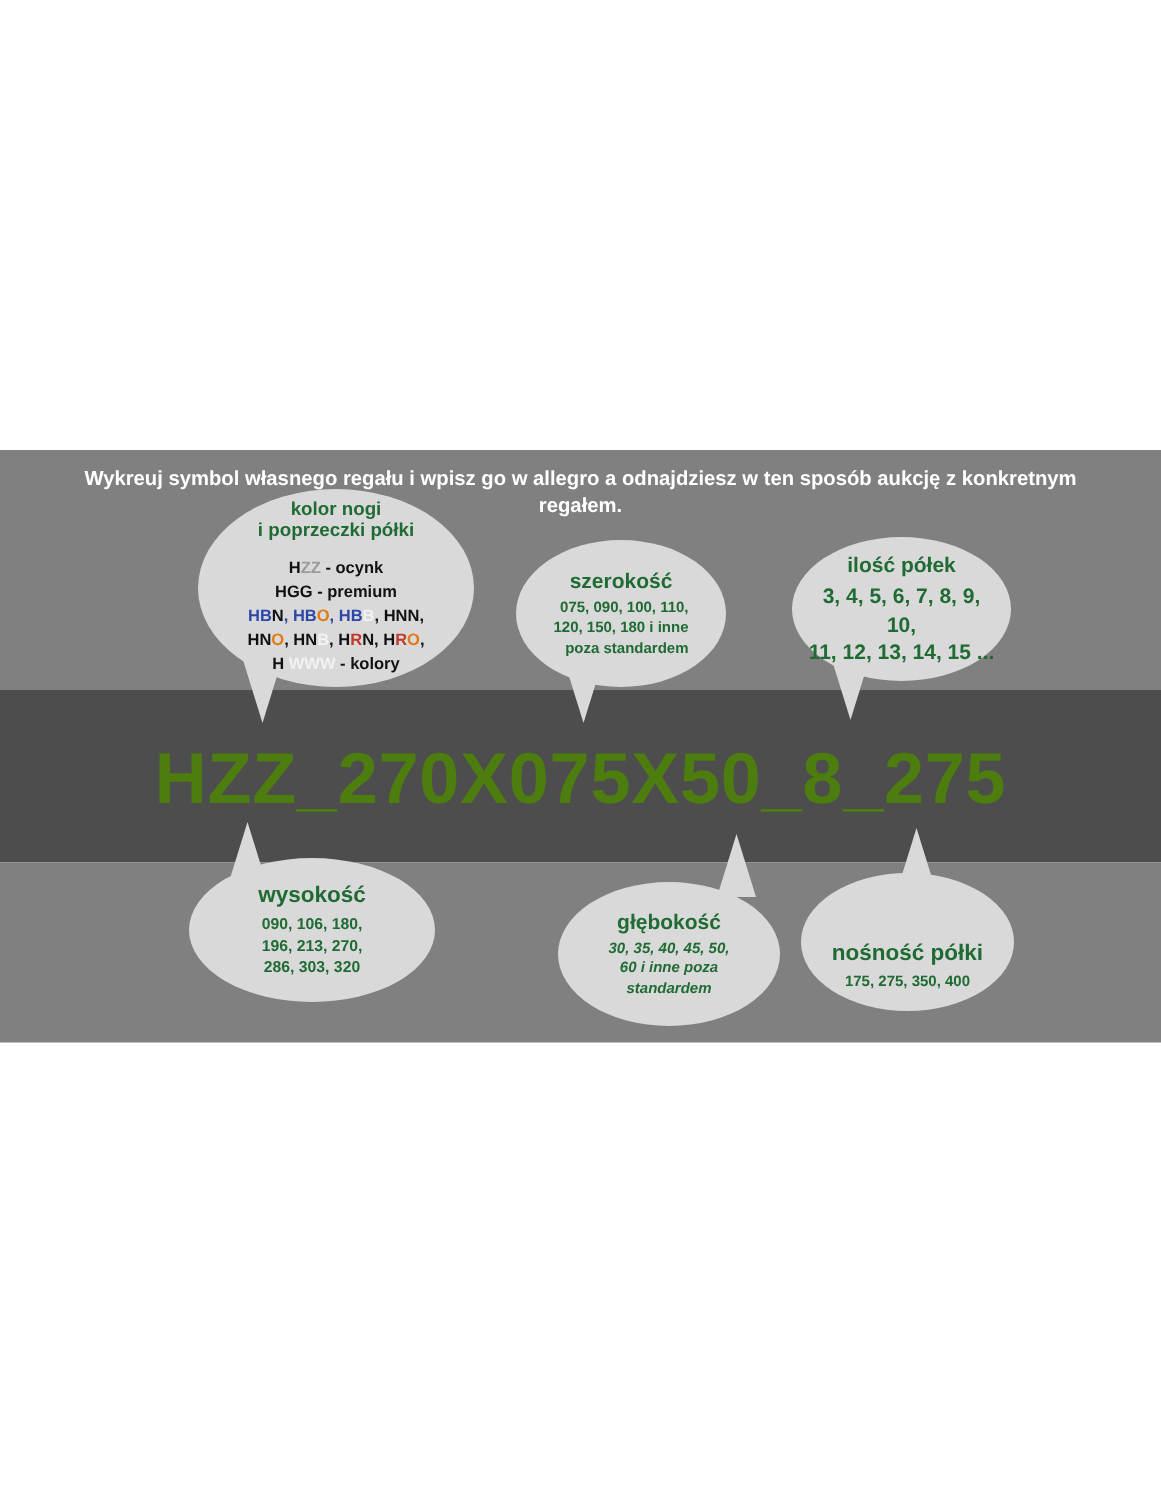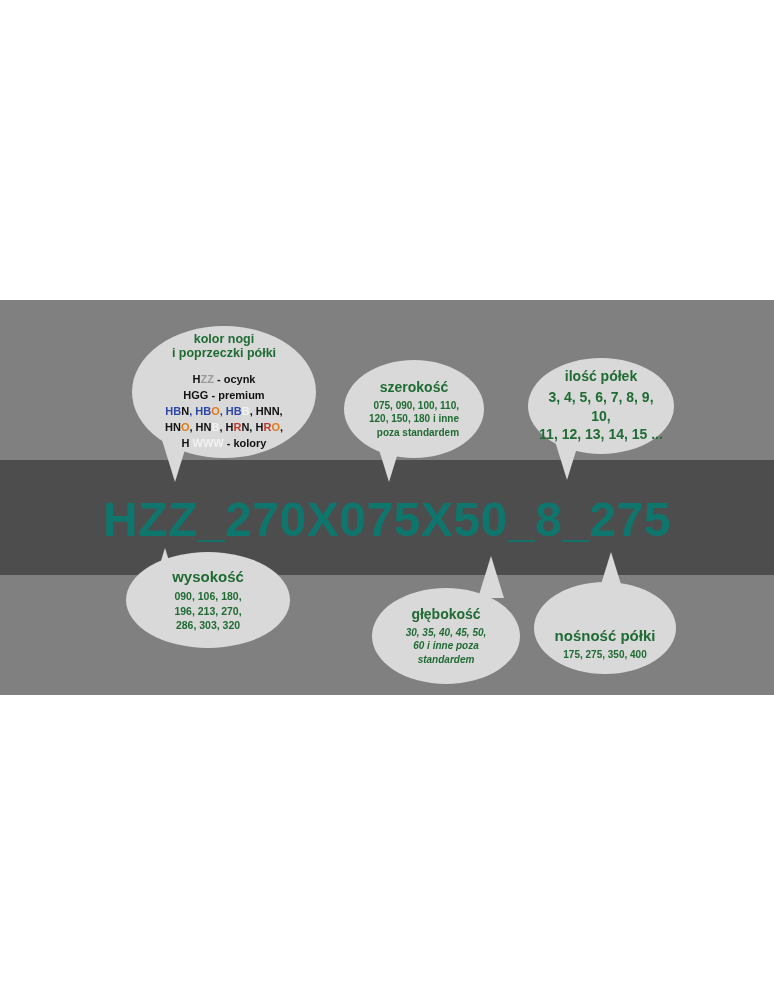--- a/index.html
+++ b/index.html
@@ -62,21 +62,21 @@
     line-height: 1.35;
   }
 
   
   .code {
     position: absolute;
     left: 0;
     top: 492px;
     width: 774px;
     text-align: center;
-    color: #0f766e;
+    color: #4d7c0f;
     font-size: 48px;
     font-weight: bold;
     letter-spacing: 0.5px;
   }
 
   
   .bubble {
     position: absolute;
     background: #d9d9d9;
     border-radius: 50%;
@@ -138,21 +138,21 @@
   #b-ilosc .title { font-size: 14px; }
   #b-ilosc .body { font-size: 14px; }
   #b-ilosc-tail { left: 554px; top: 438px; }
 
   #b-helios {
     left: 34px; top: 566px; width: 90px; height: 48px;
   }
   #b-helios .title { font-size: 14.5px; }
 
   #b-wysokosc {
-    left: 126px; top: 552px; width: 164px; height: 96px;
+    left: 126px; top: 572px; width: 164px; height: 96px;
   }
   #b-wysokosc .title { font-size: 15px; }
   #b-wysokosc .body { font-size: 10.5px; }
   #b-wysokosc-tail { left: 152px; top: 548px; }
 
   #b-glebokosc {
     left: 372px; top: 588px; width: 148px; height: 96px;
   }
   #b-glebokosc .title { font-size: 14px; }
   #b-glebokosc .body { font-size: 10px; font-style: italic; }
@@ -173,20 +173,21 @@
 </style>
 </head>
 <body>
 
 <div id="diagram">
 
   <div class="band-top"></div>
   <div class="band-mid"></div>
   <div class="band-bottom"></div>
 
+  <div class="instruction">Wykreuj symbol własnego regału i wpisz go w allegro a odnajdziesz w ten sposób aukcję z konkretnym regałem.</div>
 
   <div class="code">HZZ_270X075X50_8_275</div>
 
   <div class="tail tail-down" id="b-kolor-tail"></div>
   <div class="bubble" id="b-kolor">
     <div class="title" style="white-space: pre-line;">kolor nogi
 i poprzeczki półki</div>
     <div class="lines" id="kolor-lines">
         <div><span class="c-black">H</span><span class="c-grey">ZZ</span><span class="c-black"> - ocynk</span></div>
         <div><span class="c-black">HGG - premium</span></div>

